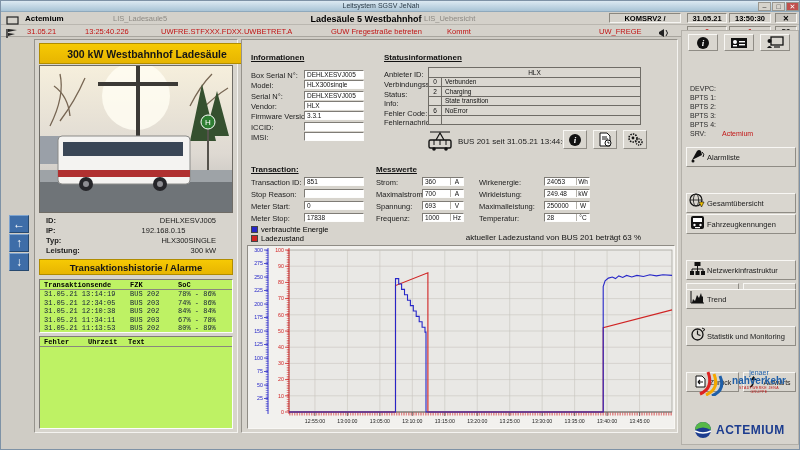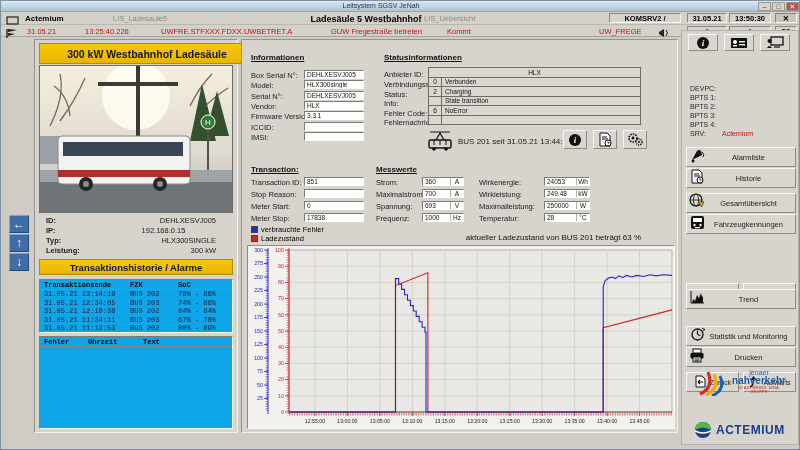--- a/index.html
+++ b/index.html
@@ -38,37 +38,37 @@
   .fldu .num { flex:1; padding-left:2px; }
   .fldu .unit { width:13px; border-left:1px solid #b5b2ab; text-align:center; }
 
   
   #stgrid { border-collapse:collapse; }
   #stgrid td { border:1px solid #6f6c66; background:#dbd8d1; height:9.5px; font-size:6.5px; color:#111; padding:0 3px; }
   #stgrid td.code { width:13px; text-align:center; padding:0; }
   #stgrid td.span { text-align:center; }
 
   
-  .wbox { position:absolute; background:#0ea5e9; border:1px solid; border-color:#7f7c76 #fdfdfc #fdfdfc #7f7c76; overflow:hidden; }
+  .wbox { position:absolute; background:#bef264; border:1px solid; border-color:#7f7c76 #fdfdfc #fdfdfc #7f7c76; overflow:hidden; }
   .trow { display:flex; font:7px "Liberation Mono",monospace; color:#141e38; height:8.6px; line-height:8.6px; padding-left:4px; }
   .trow .c1 { width:86px; } .trow .c2 { width:48px; } .trow .c3 { flex:1; }
   .thead { font-weight:bold; color:#000; border-bottom:1px solid #8a877f; height:10px; line-height:10px; }
-  .ahead .c1 { width:44px; } .ahead .c2 { width:40px; } .ahead .c3 { flex:1;margin-left:15px; }
+  .ahead .c1 { width:44px; } .ahead .c2 { width:40px; } .ahead .c3 { flex:1; }
 
   
   .legsq { display:inline-block; width:7px; height:7px; border:1px solid #444; vertical-align:-1px; margin-right:3px; }
 
   
   .mbtn { position:absolute; width:24px; height:19px; background:#d9d6cf; border:1px solid; border-color:#f8f7f4 #8f8c85 #8f8c85 #f8f7f4; display:flex; align-items:center; justify-content:center; }
 
   
   #sidebar { left:680px; top:29px; width:118px; height:415px; background:#d7d4cd; border:1px solid #b3b0a9; }
   .sbtn { position:absolute; left:4px; width:110px; height:20px; background:#d9d6cf; border:1px solid; border-color:#f8f7f4 #8f8c85 #8f8c85 #f8f7f4; display:flex; align-items:center; }
   .sbtn .sic { width:20px; text-align:center; flex:0 0 20px; }
-  .sbtn .sbl { flex:1; text-align:center; padding-right:5px; font-size:7.5px; color:#1c1c1c; white-space:nowrap; }
+  .sbtn .sbl { flex:1; text-align:left; padding-right:5px; font-size:7.5px; color:#1c1c1c; white-space:nowrap; }
   .sbtn-half { position:absolute; width:53px; height:16px; background:#d9d6cf; border:1px solid; border-color:#f8f7f4 #8f8c85 #8f8c85 #f8f7f4; font-size:7px; color:#1c1c1c; display:flex; align-items:center; justify-content:center; }
   .devrow { position:absolute; left:8px; font-size:7px; color:#2a2a2a; white-space:nowrap; }
   .devval { position:absolute; left:40px; font-size:7px; color:#c11414; }
   .icbtn { position:absolute; top:3px; width:30px; height:17px; background:#d9d6cf; border:1px solid; border-color:#f8f7f4 #8f8c85 #8f8c85 #f8f7f4; display:flex; align-items:center; justify-content:center; }
   .infocircle { width:12px; height:12px; border-radius:50%; background:#111; color:#fff; font:italic bold 9px "Liberation Serif",serif; text-align:center; line-height:12px; }
 
   
   #jenah { position:absolute; left:14px; top:339px; width:92px;text-align:center; }
   #jenah .j1 { font-size:7px; color:#1f5fa8; margin-left:34px; line-height:6px;}
   #jenah .j2 { font-size:10px; font-weight:bold; color:#1f5fa8; margin-left:34px; line-height:10px;}
@@ -365,21 +365,21 @@
       <span class="num">250000</span>
       <span class="unit">W</span>
     </div>
   <span class="lbl" style="left:478px;top:213px">Temperatur:</span>
   <div class="fldu" style="left:543px;top:212px;width:46px">
       <span class="num">28</span>
       <span class="unit">°C</span>
     </div>
 
   <div class="abs" style="left:250px;top:224px;font-size:7.5px">
-    <span class="legsq" id="leg-blue" style="background: rgb(38, 38, 200);"></span><span>verbrauchte Fehler</span>
+    <span class="legsq" id="leg-blue" style="background: rgb(38, 38, 200);"></span><span>verbrauchte Energie</span>
   </div>
   <div class="abs" style="left:250px;top:233px;font-size:7.5px">
     <span class="legsq" id="leg-red" style="background: rgb(208, 36, 36);"></span><span>Ladezustand</span>
   </div>
   <div class="abs" style="left:380px;top:232px;width:260px;text-align:right;font-size:8px;color:#111">aktueller Ladezustand von BUS 201 beträgt 63 %</div>
 
   <div class="abs" style="left:246px;top:244px;width:428px;height:184px;background:#f2f1ee;border:1px solid;border-color:#8f8c85 #f8f7f4 #f8f7f4 #8f8c85">
     <svg id="trend-svg" width="428" height="184" viewBox="0 0 428 184" font-family="Liberation Sans, sans-serif">
         <rect x="41" y="4" width="383" height="162" fill="#e9e8e5" stroke="#9a978f" stroke-width="0.7"></rect>
         <line x1="66.96610169491525" y1="4" x2="66.96610169491525" y2="166" stroke="#c7c4be" stroke-width="0.6"></line>
@@ -512,50 +512,49 @@
     <span class="devval" style="top:99px">Actemium</span>
 
     <div class="sbtn" style="top:116px">
       <span class="sic"><svg width="16" height="15" viewBox="0 0 16 15">
             <path d="M3,12 L8,3 Q10,1 12,3 L13,7 Z" fill="#111"></path>
             <path d="M13,4 Q16,6 14,9" fill="none" stroke="#111"></path>
             <circle cx="4" cy="13" r="1.5" fill="#111"></circle>
           </svg></span>
       <span class="sbl">Alarmliste</span>
     </div>
-    <div class="sbtn" style="top:137px">
-      <span class="sic"><svg width="13" height="15" viewBox="0 0 13 15">
-            <path d="M1,1 h7 l3,3 v10 h-10 Z" fill="#fff" stroke="#111"></path>
-            <line x1="3" y1="5" x2="8" y2="5" stroke="#111"></line>
-            <line x1="3" y1="7" x2="9" y2="7" stroke="#111"></line>
-            <circle cx="9" cy="11" r="3" fill="#fff" stroke="#111"></circle>
-            <line x1="9" y1="9.5" x2="9" y2="11" stroke="#111"></line>
-            <line x1="9" y1="11" x2="10.5" y2="11" stroke="#111"></line>
-          </svg></span>
-      <span class="sbl">Historie</span>
-    </div>
     <div class="sbtn" style="top:183px">
       <span class="sic"><svg width="15" height="15" viewBox="0 0 15 15">
             <rect x="1" y="1" width="13" height="13" rx="2" fill="#111"></rect>
             <rect x="3" y="3" width="9" height="4" fill="#fff"></rect>
             <circle cx="4.5" cy="10" r="1.2" fill="#fff"></circle>
             <circle cx="10.5" cy="10" r="1.2" fill="#fff"></circle>
             <rect x="5" y="12" width="5" height="1.2" fill="#fff"></rect>
           </svg></span>
       <span class="sbl">Fahrzeugkennungen</span>
     </div>
     <div class="sbtn" style="top:162px">
       <span class="sic"><svg width="16" height="16" viewBox="0 0 16 16">
             <circle cx="7" cy="7" r="6" fill="none" stroke="#111" stroke-width="1.2"></circle>
             <ellipse cx="7" cy="7" rx="2.6" ry="6" fill="none" stroke="#111" stroke-width=".8"></ellipse>
             <line x1="1" y1="7" x2="13" y2="7" stroke="#111" stroke-width=".8"></line>
             <path d="M10,9 L15,9 L12.5,14 Z" fill="#f2c200" stroke="#111" stroke-width=".6"></path>
           </svg></span>
       <span class="sbl">Gesamtübersicht</span>
     </div>
+    <div class="sbtn" style="top:229px">
+      <span class="sic"><svg width="17" height="15" viewBox="0 0 17 15">
+            <rect x="5.5" y="1" width="6" height="4" fill="#111"></rect>
+            <rect x="1" y="10" width="4" height="4" fill="#111"></rect>
+            <rect x="6.5" y="10" width="4" height="4" fill="#111"></rect>
+            <rect x="12" y="10" width="4" height="4" fill="#111"></rect>
+            <path d="M8.5,5 V8 M3,10 V8 H14 V10 M8.5,8 V10" fill="none" stroke="#111"></path>
+          </svg></span>
+      <span class="sbl">Netzwerkinfrastruktur</span>
+    </div>
     <div class="sbtn-half" style="left:4px;top:252px">
         <span>Fernwirkkopf</span>
       </div>
     <div class="sbtn-half" style="left:61px;top:252px">
         <span>Schwellwert</span>
       </div>
     <div class="sbtn" style="top:258px">
       <span class="sic"><svg width="16" height="14" viewBox="0 0 16 14">
             <line x1="2" y1="13" x2="15" y2="13" stroke="#111"></line>
             <line x1="2" y1="13" x2="2" y2="1" stroke="#111"></line>
@@ -564,30 +563,20 @@
       <span class="sbl">Trend</span>
     </div>
     <div class="sbtn" style="top:295px">
       <span class="sic"><svg width="15" height="15" viewBox="0 0 15 15">
             <circle cx="7.5" cy="7.5" r="5.5" fill="none" stroke="#111" stroke-width="1.3"></circle>
             <line x1="7.5" y1="7.5" x2="7.5" y2="3.5" stroke="#111" stroke-width="1.2"></line>
             <line x1="7.5" y1="7.5" x2="10.5" y2="8.5" stroke="#111" stroke-width="1.2"></line>
             <path d="M12,1 L15,2.5 L12.5,4.5" fill="none" stroke="#111"></path>
           </svg></span>
       <span class="sbl">Statistik und Monitoring</span>
-    </div>
-    <div class="sbtn" style="top:316px">
-      <span class="sic"><svg width="16" height="15" viewBox="0 0 16 15">
-            <rect x="4" y="1" width="8" height="4" fill="#fff" stroke="#111"></rect>
-            <rect x="1.5" y="5" width="13" height="5.5" rx="1" fill="#111"></rect>
-            <rect x="4" y="9" width="8" height="5" fill="#fff" stroke="#111"></rect>
-            <line x1="5.5" y1="11" x2="10.5" y2="11" stroke="#111"></line>
-            <line x1="5.5" y1="12.8" x2="10.5" y2="12.8" stroke="#111"></line>
-          </svg></span>
-      <span class="sbl">Drucken</span>
     </div>
 
     <div class="sbtn-half" style="left:4px;top:341px;height:20px">
       <span style="margin-right:4px"><svg width="12" height="13" viewBox="0 0 12 13">
             <path d="M2,1 h6 l3,3 v8 h-9 Z" fill="#fff" stroke="#111"></path>
             <path d="M9,7 H4 M4,7 L6,5 M4,7 L6,9" stroke="#111" fill="none" stroke-width="1.2"></path>
           </svg></span>
       <span>Zurück</span>
     </div>
     <div class="sbtn-half" style="left:61px;top:341px;height:20px">

